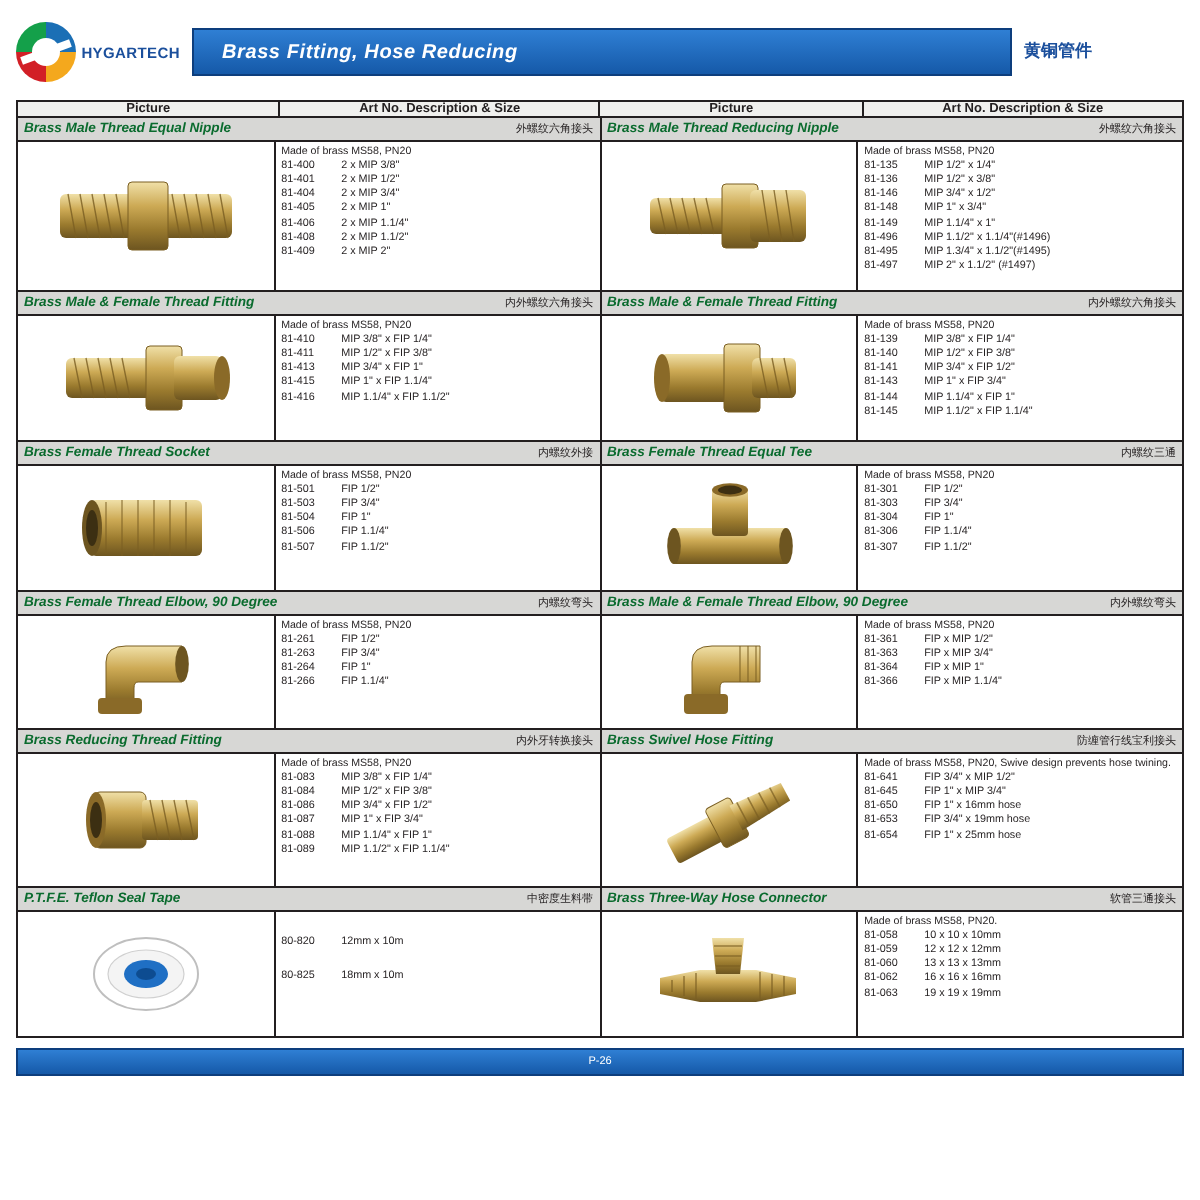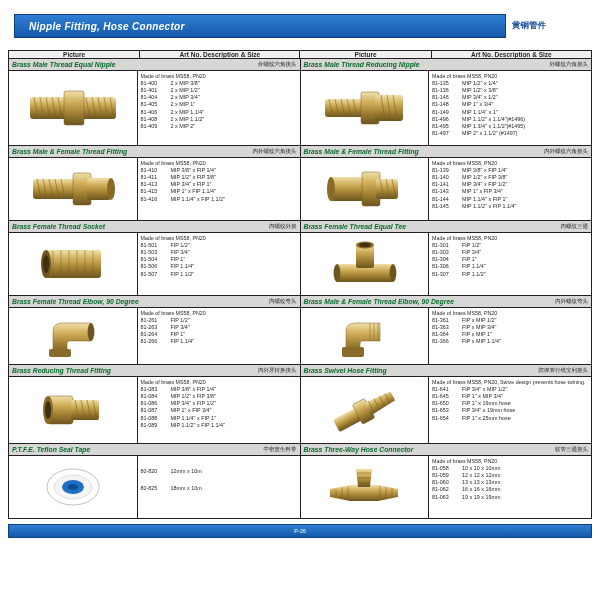--- a/index.html
+++ b/index.html
@@ -65,21 +65,29 @@
 
   
   svg{display:block;}
 </style>
 </head>
 <body>
 
 <div class="page">
 
   <div class="header">
-    <div class="title-bar">Nipple Fitting, Hose Connector</div>
+    <div class="logo">
+      <div class="logo-mark">
+        <div class="ring"></div>
+          <div class="bar"></div>
+          <div class="hole"></div>
+      </div>
+      <div class="logo-text">HYGARTECH</div>
+    </div>
+    <div class="title-bar">Brass Fitting, Hose Reducing</div>
     <div class="title-cn">黄铜管件</div>
   </div>
 
   <table class="main">
     <tbody>
         <tr>
       <td class="colhead" style="width:22.5%">Picture</td>
       <td class="colhead" style="width:27.5%">Art No. Description &amp; Size</td>
       <td class="colhead" style="width:22.5%">Picture</td>
       <td class="colhead" style="width:27.5%">Art No. Description &amp; Size</td>

